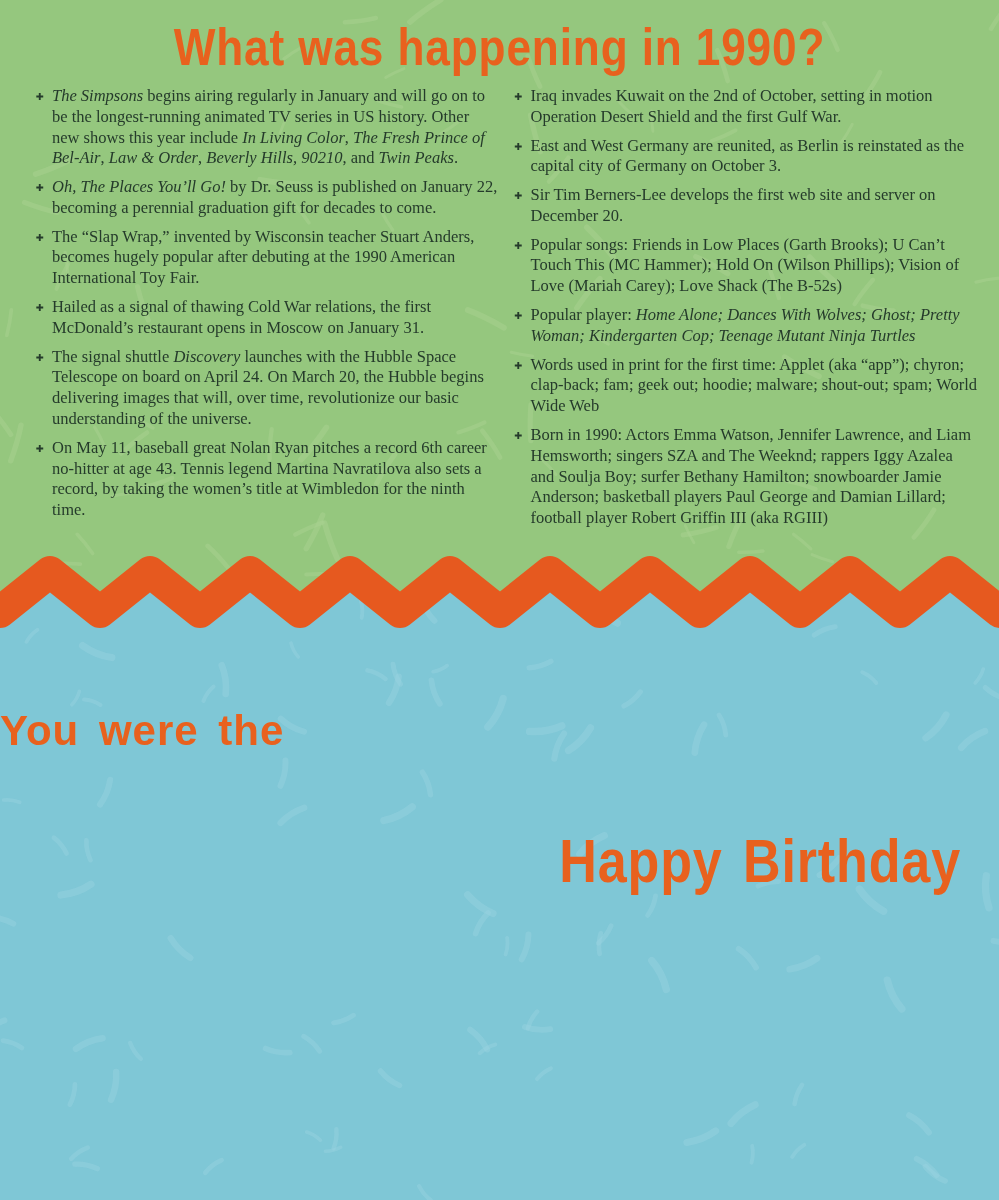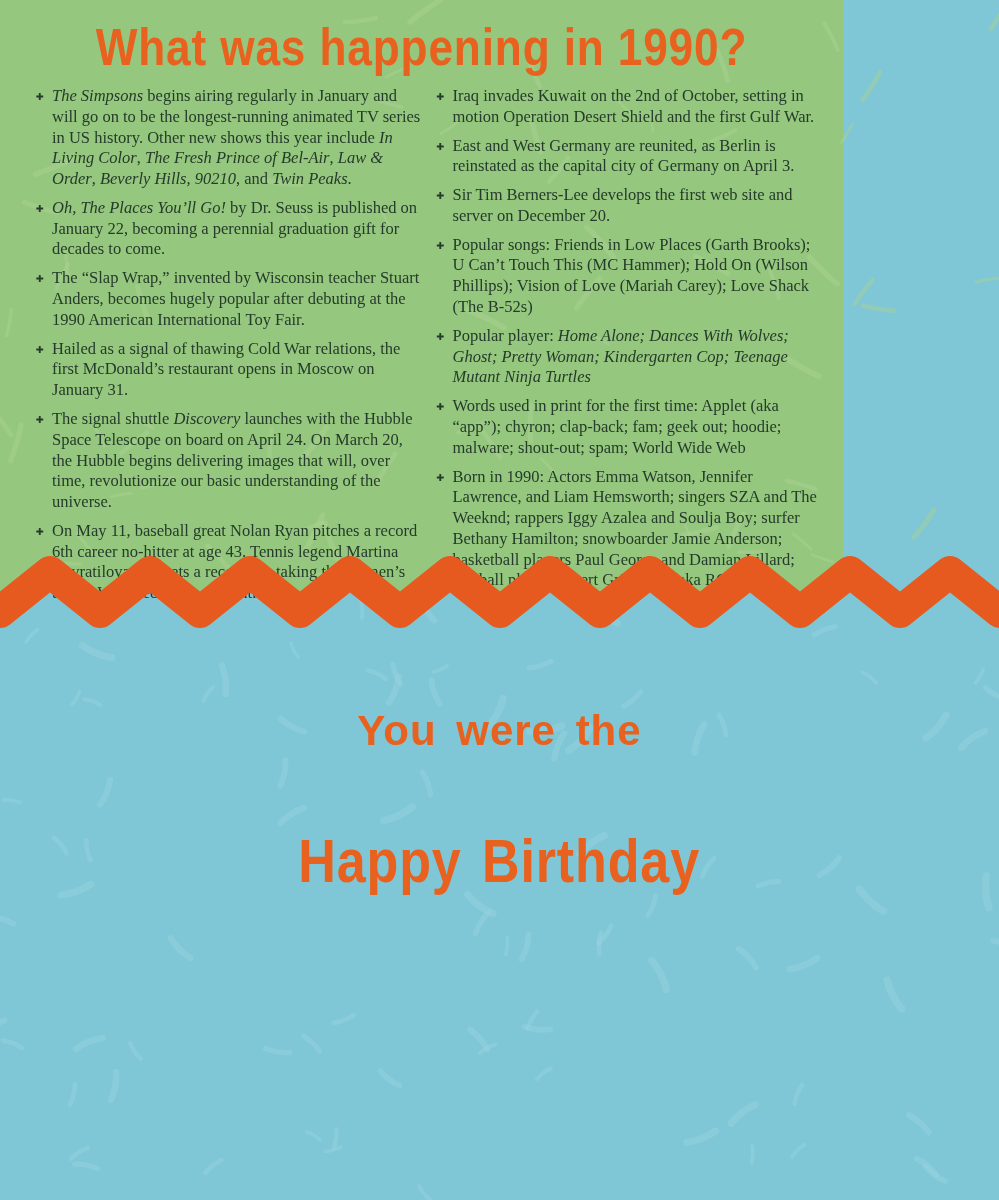--- a/index.html
+++ b/index.html
@@ -9,21 +9,21 @@
     width: 999px;
     height: 1200px;
     overflow: hidden;
     background: #7fc7d6;
     font-family: "Liberation Serif", serif;
   }
   
   .green-area {
     position: absolute;
     top: 0; left: 0;
-    width: 843px;
+    width: 999px;
     height: 592px;
     background: #95c77e;
   }
   .decor-svg {
     position: absolute;
     top: 0; left: 0;
     pointer-events: none;
   }
   .headline-1990 {
     position: relative;
@@ -67,34 +67,34 @@
     top: 530px; left: 0;
     width: 999px;
     height: 140px;
     pointer-events: none;
   }
   
   .closing {
     position: absolute;
     top: 706px; left: 0;
     width: 999px;
-    text-align: center;
+    text-align: left;
     font-family: "Liberation Sans", sans-serif;
     font-weight: bold;
     font-size: 42px;
     line-height: 50px;
     letter-spacing: 1px;
     word-spacing: 7px;
     color: #e8611e;
   }
   .birthday {
     position: absolute;
     top: 828px; left: 0;
     width: 999px;
-    text-align: center;
+    text-align: right;
     color: #e8611e;
   }
   .birthday .inner {
     display: inline-block;
     font-family: "Liberation Sans", sans-serif;
     font-weight: bold;
     font-size: 62px;
     line-height: 66px;
     letter-spacing: 1px;
     word-spacing: 6px;
@@ -209,21 +209,21 @@
             <span class="fact-text"><span>On May 11, baseball great Nolan Ryan pitches a record 6th career no-hitter at age 43. Tennis legend Martina Navratilova also sets a record, by taking the women’s title at Wimbledon for the ninth time.</span></span>
           </li>
         </ul>
       <ul class="col">
           <li>
             <span class="bullet">✚</span>
             <span class="fact-text"><span>Iraq invades Kuwait on the 2nd of October, setting in motion Operation Desert Shield and the first Gulf War.</span></span>
           </li>
           <li>
             <span class="bullet">✚</span>
-            <span class="fact-text"><span>East and West Germany are reunited, as Berlin is reinstated as the capital city of Germany on April 3.</span></span>
+            <span class="fact-text"><span>East and West Germany are reunited, as Berlin is reinstated as the capital city of Germany on October 3.</span></span>
           </li>
           <li>
             <span class="bullet">✚</span>
             <span class="fact-text"><span>Sir Tim Berners-Lee develops the first web site and server on December 20.</span></span>
           </li>
           <li>
             <span class="bullet">✚</span>
             <span class="fact-text"><span>Popular songs: Friends in Low Places (Garth Brooks); U Can’t Touch This (MC Hammer); Hold On (Wilson Phillips); Vision of Love (Mariah Carey); Love Shack (The B-52s)</span></span>
           </li>
           <li>

